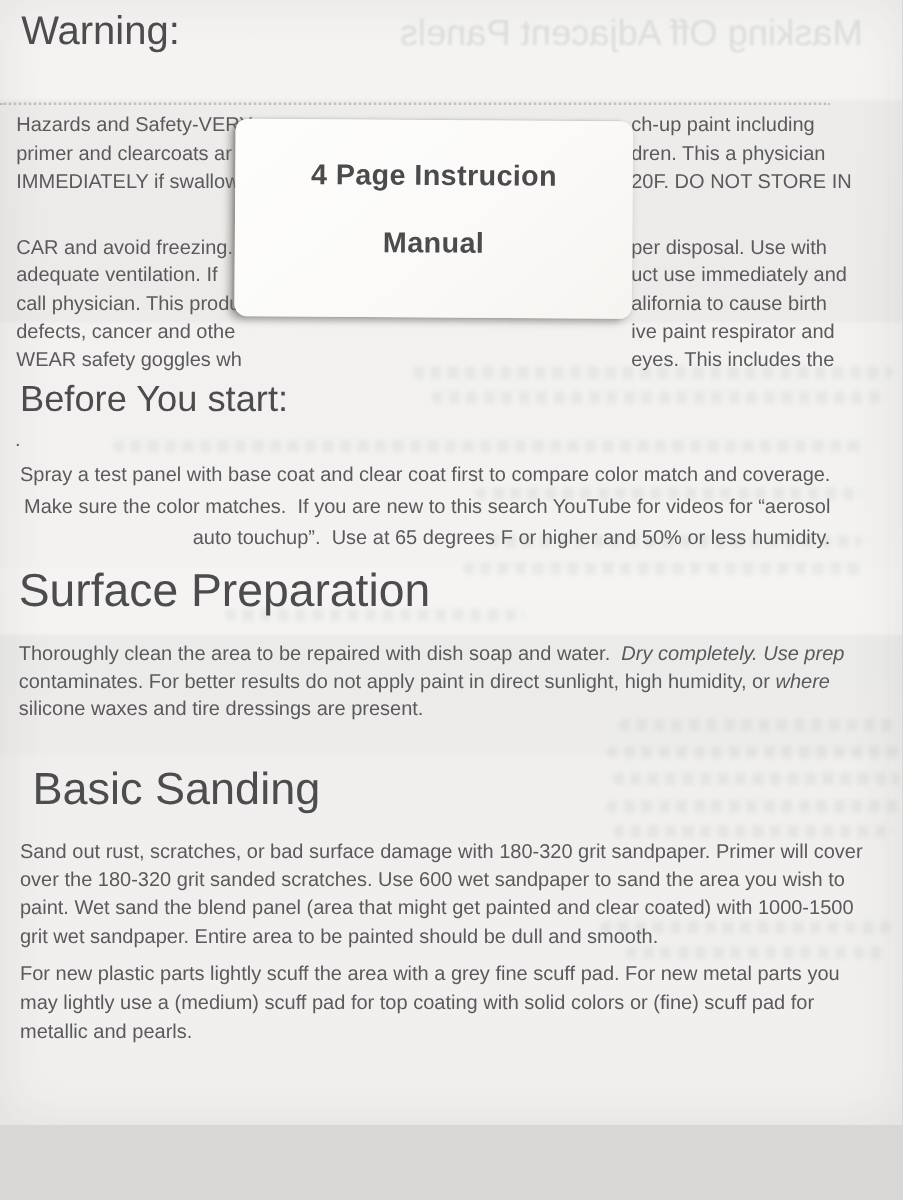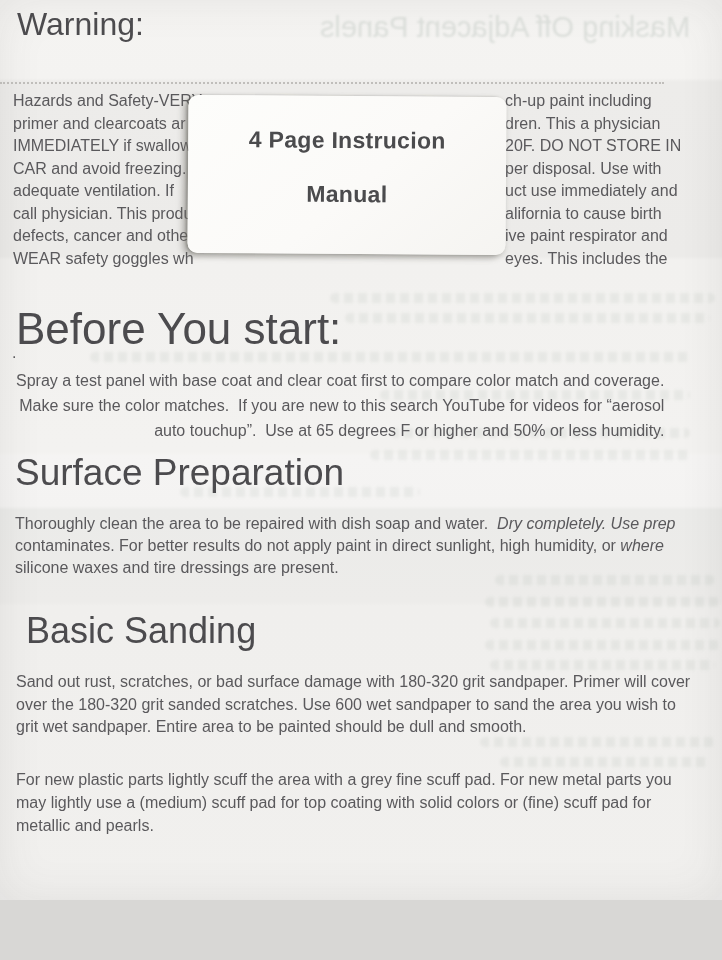--- a/index.html
+++ b/index.html
@@ -11,21 +11,21 @@
       #f5f4f2 0px,#f4f3f1 78px,
       #edecea 82px,#ecebe9 256px,
       #f2f1ef 260px,#f3f2f0 452px,
       #f5f4f3 456px,#f4f3f2 506px,
       #ebebe9 510px,#edecea 602px,
       #f0efed 606px,#f1f0ee 960px);
     box-shadow:inset 0 0 45px rgba(70,68,62,.09);
   }
   .h{position:absolute;font-weight:400;color:#4c4b4e;white-space:pre;}
   .h-warning{left:17px;top:6px;font-size:32px;}
-  .h-before{left:16px;top:304px;font-size:44px;}
+  .h-before{left:16px;top:304px;font-size:29px;}
   .h-surface{left:15px;top:452px;font-size:37px;}
   .h-basic{left:26px;top:610px;font-size:36px;}
   .para{position:absolute;font-size:16px;color:#5a595c;}
   .tline{white-space:pre;position:relative;}
   .it{font-style:italic;}
   .warn-para{left:13px;top:90px;width:702px;line-height:22.5px;}
   .rfrag{position:absolute;left:492px;top:0;}
   .before-para{left:16px;top:368px;line-height:25px;text-align:right;}
   .surface-para{left:15px;top:513px;line-height:22px;}
   .sand-para1{left:16px;top:671px;line-height:22.5px;}
@@ -80,21 +80,21 @@
   <div class="bleed-line" style="left:500px;top:757px;width:210px;"></div>
 
   <div class="h h-warning">Warning:</div>
 
   <div class="perforation"></div>
 
   <div class="para warn-para">
       <div class="tline" style="min-height: 22.5px;"><span>Hazards and Safety-VERY</span><span class="rfrag">ch-up paint including</span></div>
       <div class="tline" style="min-height: 22.5px;"><span>primer and clearcoats ar</span><span class="rfrag">dren. This a physician</span></div>
       <div class="tline" style="min-height: 22.5px;"><span>IMMEDIATELY if swallow</span><span class="rfrag">20F. DO NOT STORE IN</span></div>
-      <div class="tline" style="min-height: 22.5px;"><span>CAR and avoid freezing.</span><span class="rfrag">per disposal. Use with</span></div>
+      <div class="tline" style="min-height: 22.5px; margin-top: 30px;"><span>CAR and avoid freezing.</span><span class="rfrag">per disposal. Use with</span></div>
       <div class="tline" style="min-height: 22.5px;"><span>adequate ventilation. If</span><span class="rfrag">uct use immediately and</span></div>
       <div class="tline" style="min-height: 22.5px;"><span>call physician. This produ</span><span class="rfrag">alifornia to cause birth</span></div>
       <div class="tline" style="min-height: 22.5px;"><span>defects, cancer and othe</span><span class="rfrag">ive paint respirator and</span></div>
       <div class="tline" style="min-height: 22.5px;"><span>WEAR safety goggles wh</span><span class="rfrag">eyes. This includes the</span></div>
     </div>
 
   <div class="sticker">
     <div class="st-line st-l1">4 Page Instrucion</div>
     <div class="st-line st-l2">Manual</div>
   </div>
@@ -111,20 +111,21 @@
   <div class="para surface-para">
       <div class="tline"><span>Thoroughly clean the area to be repaired with dish soap and water.  </span><span class="it">Dry completely. Use prep</span></div>
       <div class="tline"><span>contaminates. For better results do not apply paint in direct sunlight, high humidity, or </span><span class="it">where</span></div>
       <div class="tline"><span>silicone waxes and tire dressings are present.</span></div>
     </div>
 
   <div class="h h-basic">Basic Sanding</div>
   <div class="para sand-para1">
       <div class="tline">Sand out rust, scratches, or bad surface damage with 180-320 grit sandpaper. Primer will cover</div>
       <div class="tline">over the 180-320 grit sanded scratches. Use 600 wet sandpaper to sand the area you wish to</div>
+      <div class="tline">paint. Wet sand the blend panel (area that might get painted and clear coated) with 1000-1500</div>
       <div class="tline">grit wet sandpaper. Entire area to be painted should be dull and smooth.</div>
     </div>
   <div class="para sand-para2">
       <div class="tline">For new plastic parts lightly scuff the area with a grey fine scuff pad. For new metal parts you</div>
       <div class="tline">may lightly use a (medium) scuff pad for top coating with solid colors or (fine) scuff pad for</div>
       <div class="tline">metallic and pearls.</div>
     </div>
 
 </div>
 

